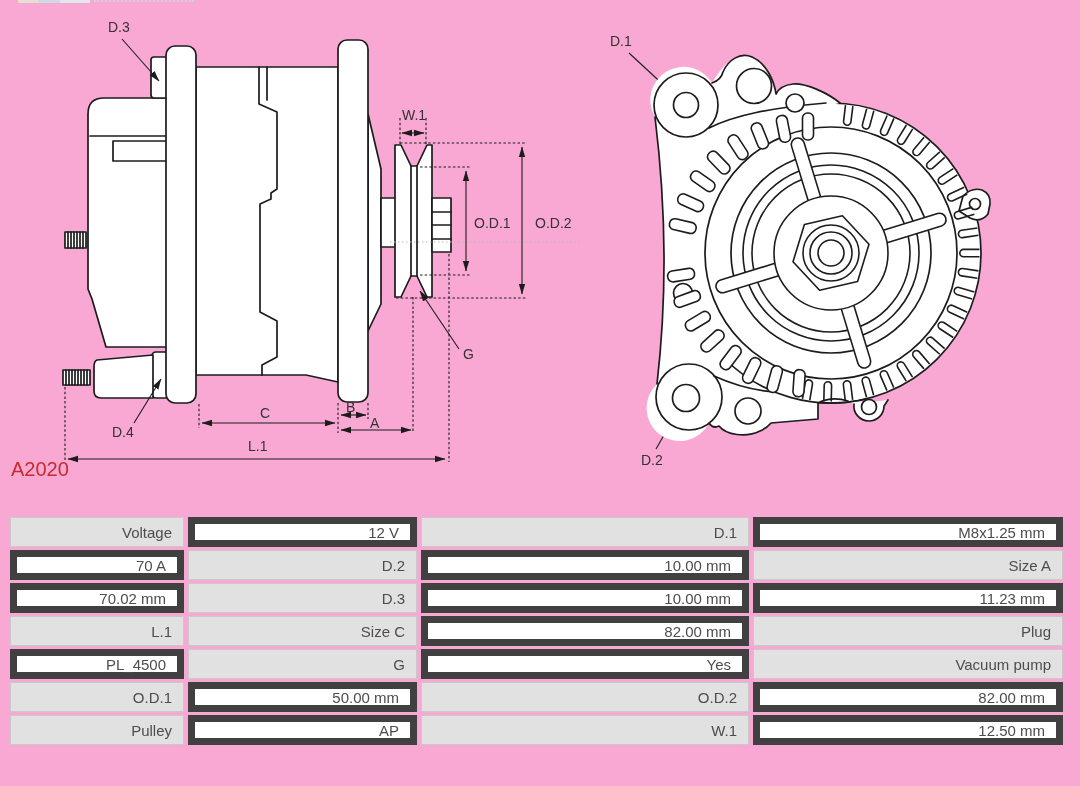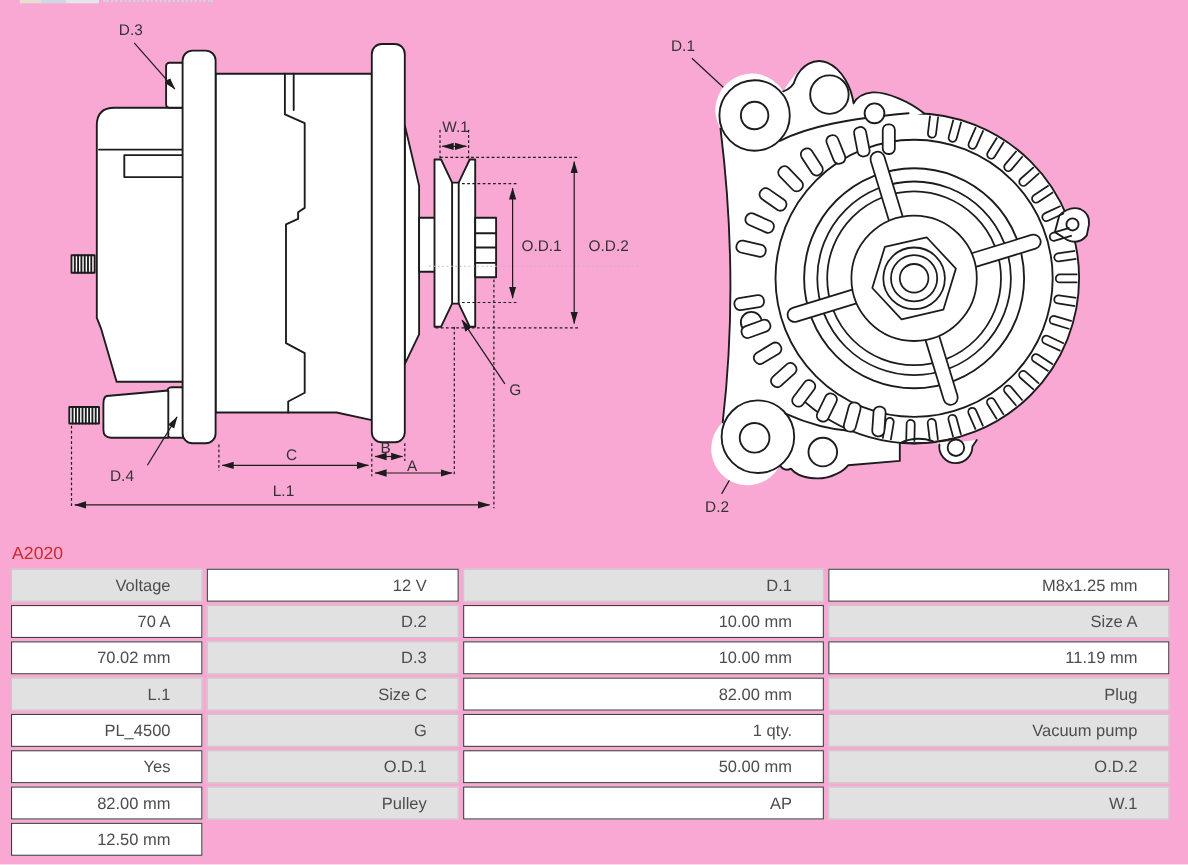--- a/index.html
+++ b/index.html
@@ -4,25 +4,25 @@
 <style>
   html,body{margin:0;padding:0;background:#fff;}
   #page{position:relative;width:1080px;height:786px;background:#f9a8d4;font-family:"Liberation Sans",sans-serif;overflow:hidden;}
   #logo-strip{position:absolute;left:18px;top:0;display:flex;align-items:flex-start;height:4px;}
   #logo-strip .seg1{width:20px;height:3px;background:#e7e0d2;}
   #logo-strip .seg2{width:22px;height:3px;background:#cfd9e4;}
   #logo-strip .seg3{width:30px;height:3px;background:#e3e7ea;}
   #logo-strip .seg4{width:100px;height:0;border-top:2px dotted #cfd5da;margin-left:4px;}
   #drawing{position:absolute;left:0;top:0;}
   .dlabel{position:absolute;font-size:14px;color:#333;white-space:nowrap;}
-  #part-number{position:absolute;left:11px;top:495px;font-size:16px;color:#c62c2c;}
+  #part-number{position:absolute;left:11px;top:458px;font-size:20px;color:#c62c2c;}
   #spec{position:absolute;left:10px;top:517px;display:grid;grid-template-columns:174px 229px 328px 310px;grid-auto-rows:30px;row-gap:3px;column-gap:4px;}
-  .cell{box-sizing:border-box;display:flex;align-items:center;justify-content:flex-end;padding-right:28px;font-size:15px;color:#4d4d4d;}
+  .cell{box-sizing:border-box;display:flex;align-items:center;justify-content:flex-end;padding-right:11px;font-size:15px;color:#4d4d4d;}
   .cl{background:#e1e1e1;border:1px solid #c9c9c9;}
-  .cv{background:#fff;border:1px solid #404040;}
+  .cv{background:#fff;border:7px solid #404040;}
 </style>
 </head>
 <body>
 
 <div id="page">
   <div id="logo-strip">
     <div class="seg1"></div>
       <div class="seg2"></div>
       <div class="seg3"></div>
       <div class="seg4"></div>
@@ -158,21 +158,21 @@
         <use href="#spoke" transform="rotate(163,831,253)"></use>
       <circle cx="831" cy="253" r="57" fill="#fff"></circle>
       <path d="M869,244.2 L842.4,215.7 L804.4,224.5 L793,261.8 L819.6,290.3 L857.6,281.5 Z" fill="#fff"></path>
       <circle cx="831" cy="253" r="28" fill="#fff"></circle>
       <circle cx="831" cy="253" r="21"></circle>
       <circle cx="831" cy="253" r="13"></circle>
     </g>
   </svg>
 
   <span class="dlabel" style="left:108px;top:19px;">D.3</span>
-  <span class="dlabel" style="left:100px;top:424px;">D.4</span>
+  <span class="dlabel" style="left:112px;top:424px;">D.4</span>
   <span class="dlabel" style="left:402px;top:107px;">W.1</span>
   <span class="dlabel" style="left:474px;top:215px;">O.D.1</span>
   <span class="dlabel" style="left:535px;top:215px;">O.D.2</span>
   <span class="dlabel" style="left:463px;top:346px;">G</span>
   <span class="dlabel" style="left:370px;top:415px;">A</span>
   <span class="dlabel" style="left:346px;top:399px;">B</span>
   <span class="dlabel" style="left:260px;top:405px;">C</span>
   <span class="dlabel" style="left:248px;top:438px;">L.1</span>
   <span class="dlabel" style="left:610px;top:33px;">D.1</span>
   <span class="dlabel" style="left:641px;top:452px;">D.2</span>
@@ -184,30 +184,29 @@
     <div class="cell cv">12 V</div>
     <div class="cell cl">D.1</div>
     <div class="cell cv">M8x1.25 mm</div>
     <div class="cell cv">70 A</div>
     <div class="cell cl">D.2</div>
     <div class="cell cv">10.00 mm</div>
     <div class="cell cl">Size A</div>
     <div class="cell cv">70.02 mm</div>
     <div class="cell cl">D.3</div>
     <div class="cell cv">10.00 mm</div>
-    <div class="cell cv">11.19 mm</div>
+    <div class="cell cv">11.23 mm</div>
     <div class="cell cl">L.1</div>
     <div class="cell cl">Size C</div>
     <div class="cell cv">82.00 mm</div>
     <div class="cell cl">Plug</div>
     <div class="cell cv">PL_4500</div>
     <div class="cell cl">G</div>
-    <div class="cell cv">1 qty.</div>
+    <div class="cell cv">Yes</div>
     <div class="cell cl">Vacuum pump</div>
-    <div class="cell cv">Yes</div>
     <div class="cell cl">O.D.1</div>
     <div class="cell cv">50.00 mm</div>
     <div class="cell cl">O.D.2</div>
     <div class="cell cv">82.00 mm</div>
     <div class="cell cl">Pulley</div>
     <div class="cell cv">AP</div>
     <div class="cell cl">W.1</div>
     <div class="cell cv">12.50 mm</div>
   </div>
 </div>

